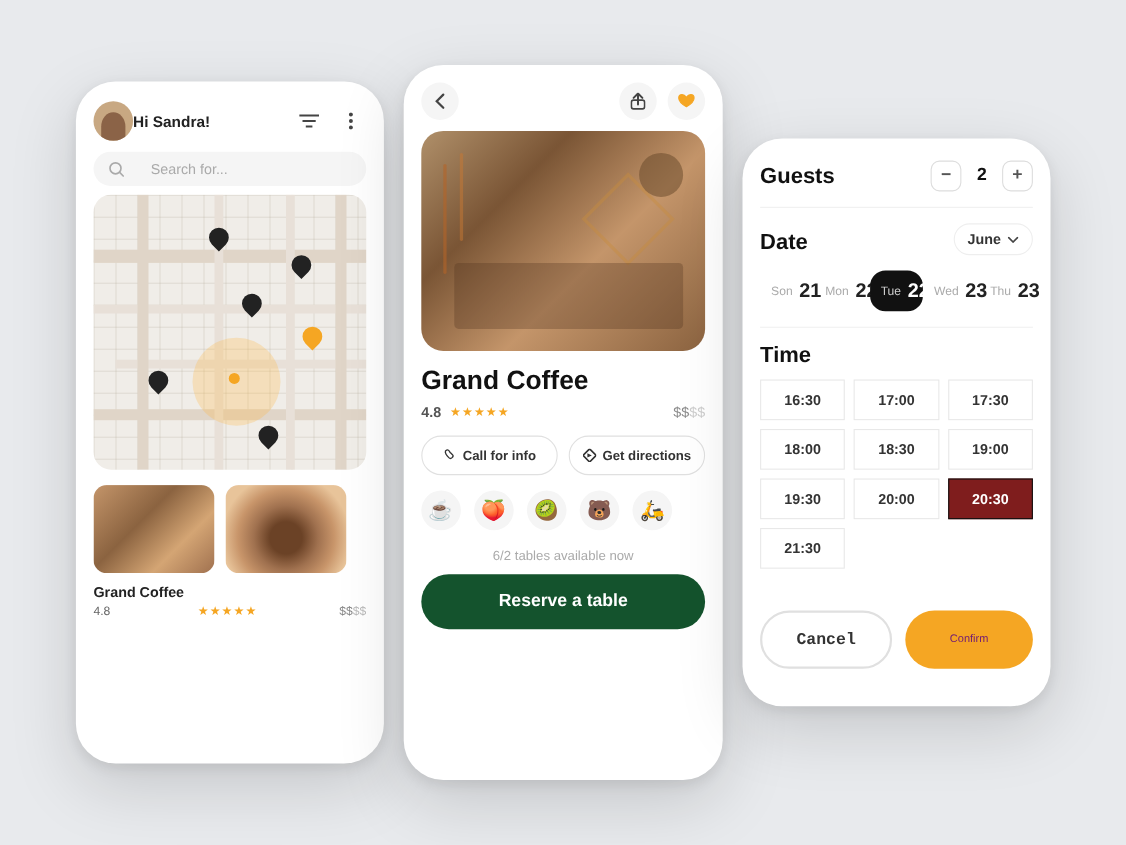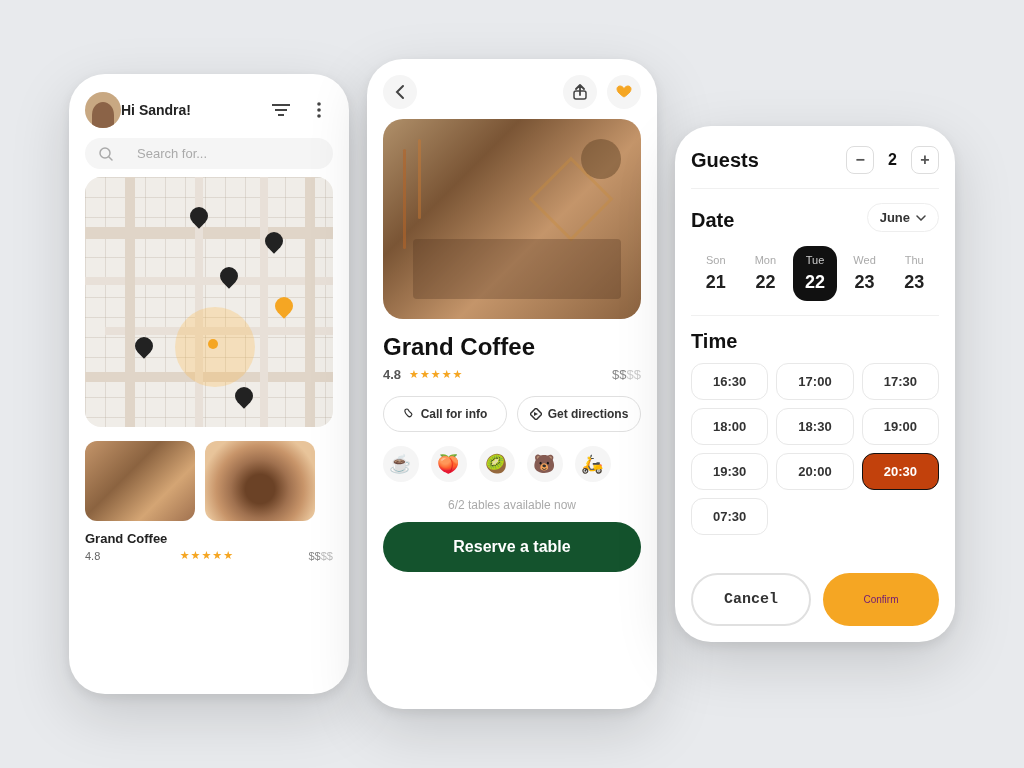--- a/index.html
+++ b/index.html
@@ -454,21 +454,21 @@
     }
 
     .date-row {
       display: flex;
       justify-content: space-around;
       margin-bottom: 4px;
     }
 
     .date-item {
       display: flex;
-      flex-direction: column;
+      flex-direction: row;
       align-items: center;
       gap: 6px;
       cursor: pointer;
       padding: 8px 10px;
       border-radius: 14px;
       min-width: 44px;
     }
 
     .date-item.active {
       background: #111;
@@ -497,30 +497,30 @@
     .time-grid {
       display: grid;
       grid-template-columns: repeat(3, 1fr);
       gap: 8px;
       margin-top: 10px;
     }
 
     .time-slot {
       padding: 10px 20px;
       border: 1.5px solid #e8e8e8;
-      border-radius: 12px;
+      border-radius: 0;
       text-align: center;
       font-size: 13px;
       font-weight: 600;
       color: #333;
       cursor: pointer;
     }
 
     .time-slot.active {
-      background: #c2410c;
+      background: #7f1d1d;
       color: #fff;
       border-color: #111;
     }
 
     
     .bottom-actions {
       display: flex;
       gap: 12px;
       padding: 14px 16px;
       margin-top: 4px;
@@ -800,21 +800,21 @@
       <div class="time-grid">
         <div class="time-slot">16:30</div>
         <div class="time-slot">17:00</div>
         <div class="time-slot">17:30</div>
         <div class="time-slot">18:00</div>
         <div class="time-slot">18:30</div>
         <div class="time-slot">19:00</div>
         <div class="time-slot">19:30</div>
         <div class="time-slot">20:00</div>
         <div class="time-slot active">20:30</div>
-        <div class="time-slot">07:30</div>
+        <div class="time-slot">21:30</div>
       </div>
     </div>
 
     <div class="bottom-actions">
       <button class="cancel-btn">Cancel</button>
       <button class="confirm-btn">Confirm</button>
     </div>
   </div>
 
 </div>

